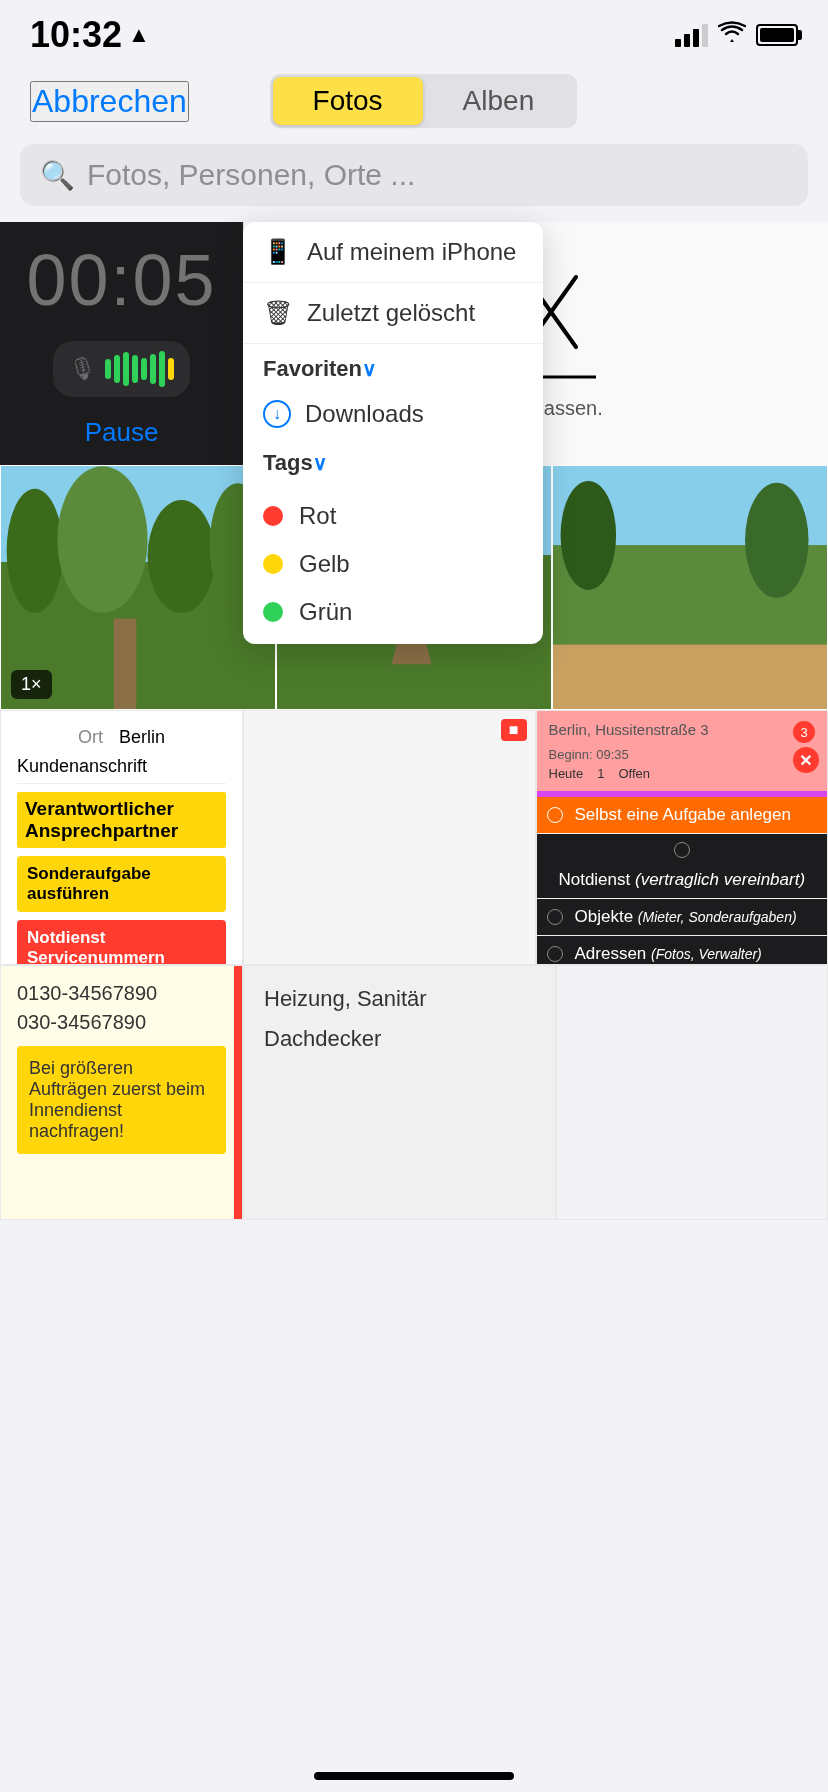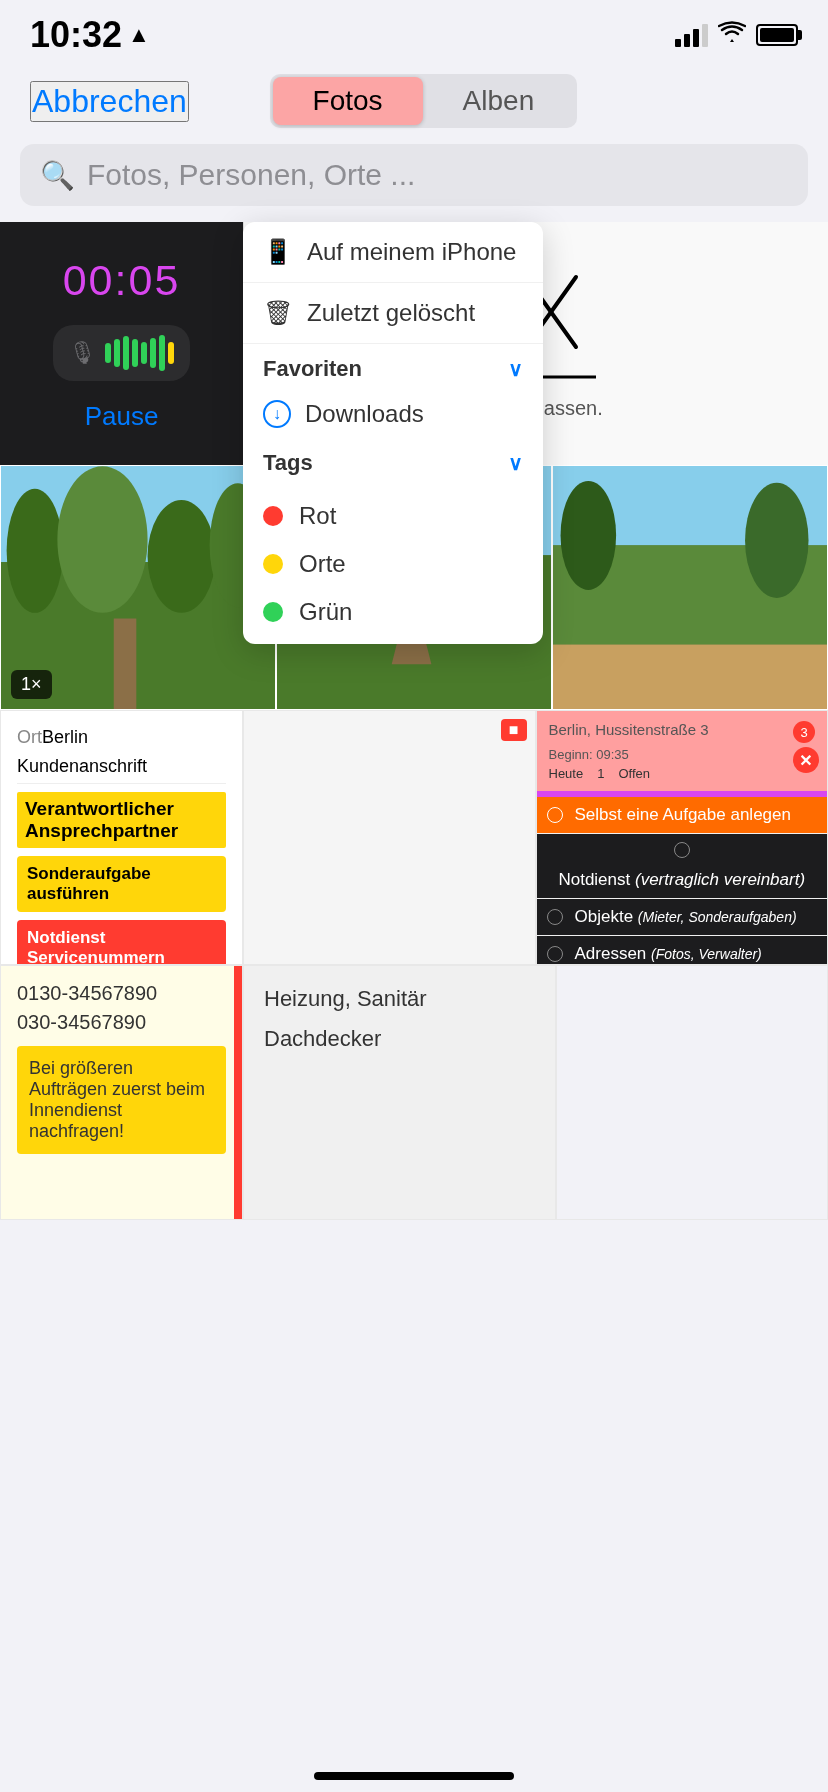--- a/index.html
+++ b/index.html
@@ -96,21 +96,21 @@
       margin: 0 auto;
     }
     .segment-option {
       padding: 8px 40px;
       border-radius: 8px;
       font-size: 28px;
       font-weight: 500;
       cursor: pointer;
     }
     .segment-option.active {
-      background: #fca5a5;
+      background: #fde047;
       box-shadow: 0 1px 4px rgba(0,0,0,0.2);
       color: #000;
     }
     .segment-option.inactive {
       color: #555;
     }
 
     
     .search-bar-container {
       padding: 0 20px 16px;
@@ -152,22 +152,22 @@
       background: #1c1c1e;
       flex-shrink: 0;
       display: flex;
       flex-direction: column;
       align-items: center;
       justify-content: center;
       gap: 20px;
       padding: 20px;
     }
     .recorder-time {
-      color: #d946ef;
-      font-size: 43px;
+      color: #737373;
+      font-size: 72px;
       font-weight: 200;
       letter-spacing: 2px;
     }
     .waveform {
       display: flex;
       align-items: center;
       gap: 3px;
       background: #2c2c2e;
       border-radius: 20px;
       padding: 10px 16px;
@@ -212,21 +212,21 @@
     .dropdown-item:last-child {
       border-bottom: none;
     }
     .dropdown-item-icon {
       font-size: 24px;
       width: 28px;
       text-align: center;
     }
     .dropdown-section-header {
       display: flex;
-      justify-content: space-between;
+      justify-content: flex-start;
       align-items: center;
       padding: 12px 20px 8px;
       font-size: 22px;
       font-weight: 600;
       color: #333;
     }
     .dropdown-chevron {
       color: #007AFF;
       font-size: 20px;
     }
@@ -588,21 +588,21 @@
         <span>Tags</span>
         <span class="dropdown-chevron">∨</span>
       </div>
       <div class="tags-section">
         <div class="tag-item">
           <div class="tag-dot" style="background:#ff3b30;"></div>
           <span>Rot</span>
         </div>
         <div class="tag-item">
           <div class="tag-dot" style="background:#ffd60a;"></div>
-          <span>Orte</span>
+          <span>Gelb</span>
         </div>
         <div class="tag-item">
           <div class="tag-dot" style="background:#30d158;"></div>
           <span>Grün</span>
         </div>
       </div>
     </div>
 
     <div class="cell-sketch">
       <svg width="180" height="120" viewBox="0 0 180 120">
@@ -648,21 +648,21 @@
         <rect y="180" width="285" height="65" fill="#c8a060"></rect>
         <ellipse cx="40" cy="70" rx="28" ry="55" fill="#2d5a1a"></ellipse>
         <ellipse cx="230" cy="75" rx="32" ry="58" fill="#3a6a2a"></ellipse>
       </svg>
     </div>
   </div>
 
   <div class="docs-row">
 
     <div class="doc-cell-1">
-      <div style="display:flex;gap:0;align-items:center;">
+      <div style="display:flex;gap:16px;align-items:center;justify-content:center;">
         <span class="doc-label-gray">Ort</span>
         <span class="doc-label-black">Berlin</span>
       </div>
       <div class="doc-label-black" style="border-bottom:1px solid #eee;padding-bottom:6px;">Kundenanschrift</div>
       <div style="background:#ffd60a;padding:6px 8px;border-radius:2px;">
         <span class="doc-label-bold">Verantwortlicher Ansprechpartner</span>
       </div>
       <div class="yellow-btn">Sonderaufgabe ausführen</div>
       <div class="red-btn">Notdienst Servicenummern</div>
 

